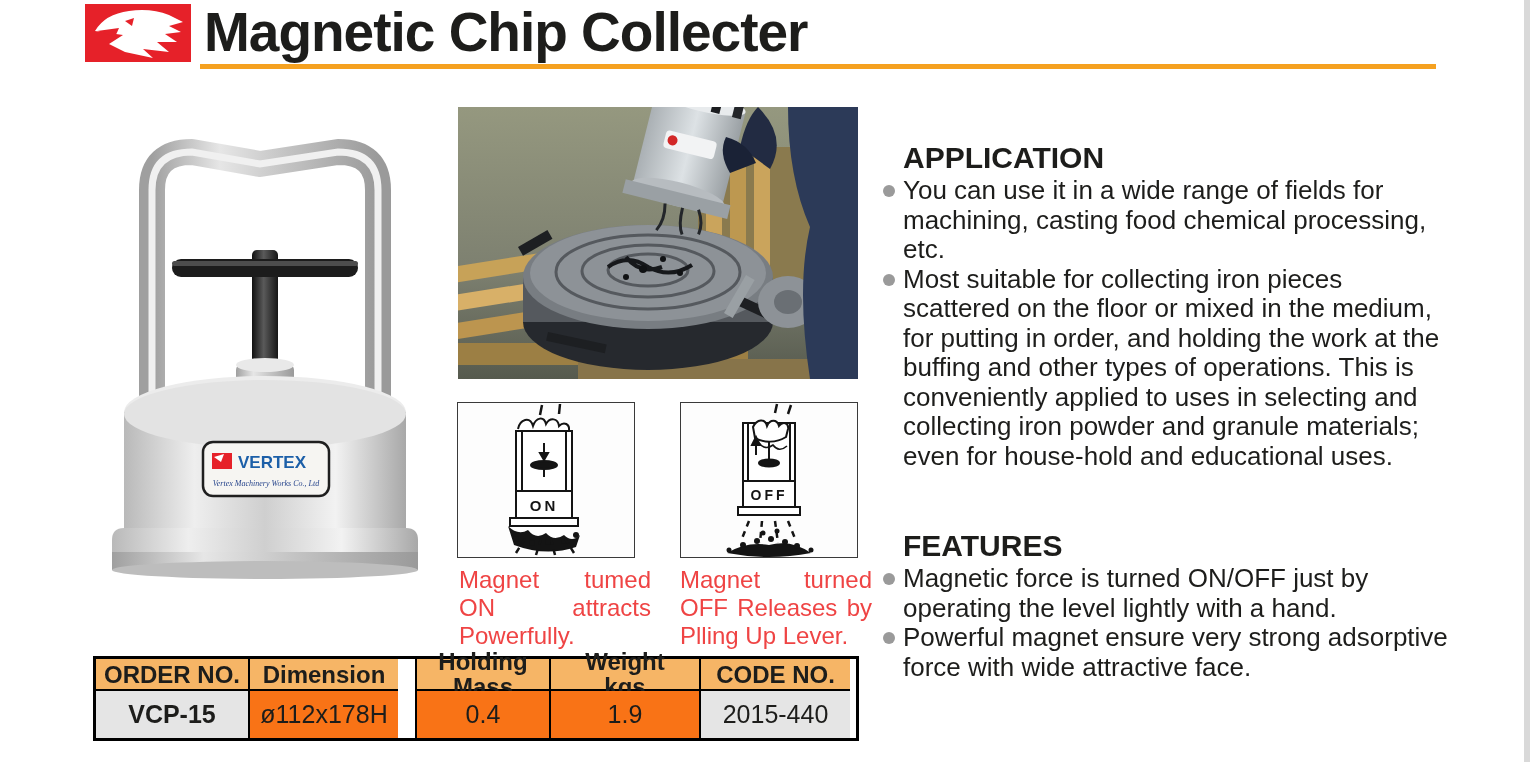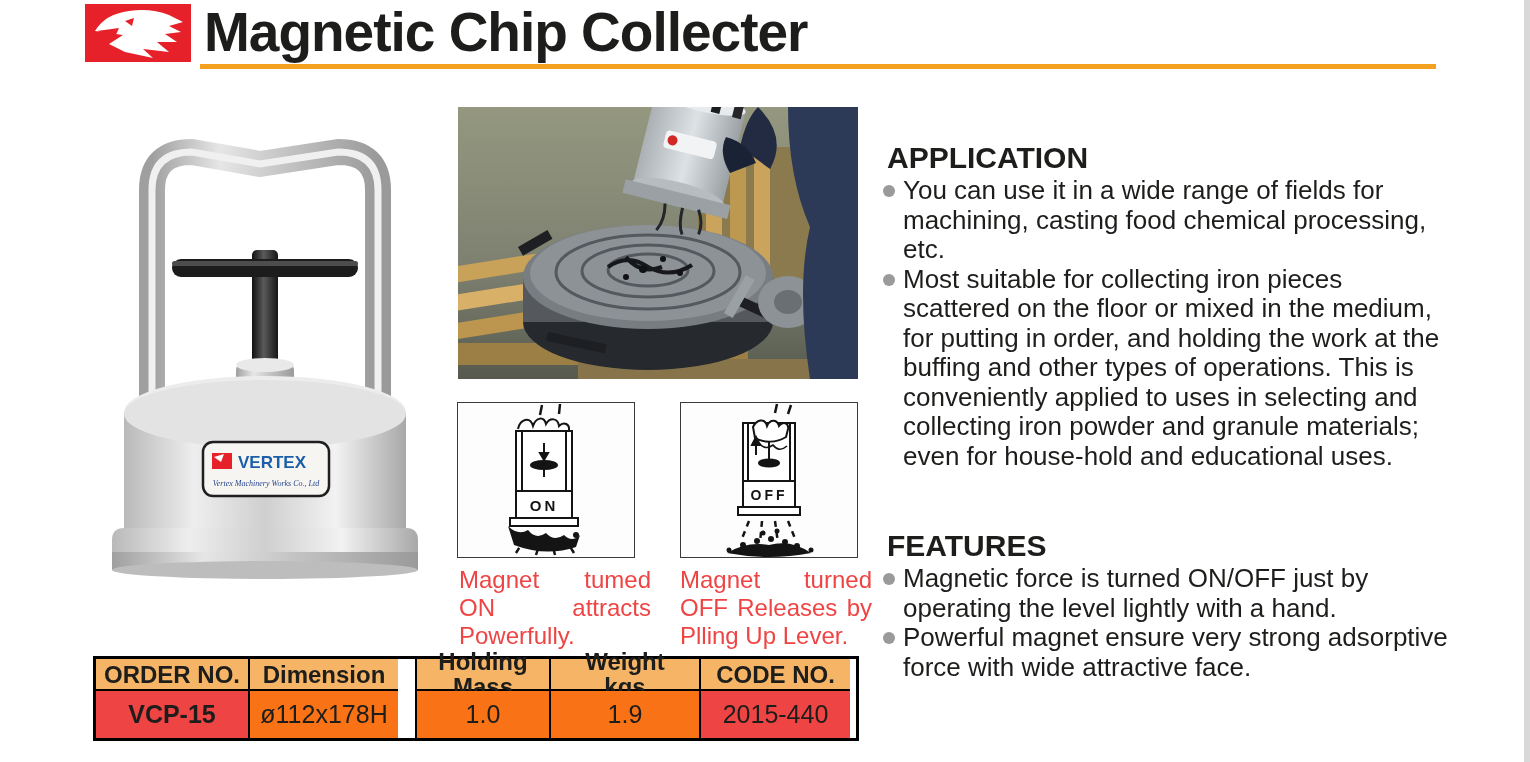--- a/index.html
+++ b/index.html
@@ -26,32 +26,32 @@
   .diagram-box.on  { left:457px; }
   .diagram-box.off { left:680px; }
   .diagram-caption { position:absolute; top:566px; width:192px; font-size:24px; line-height:28px; text-align:justify; color:#ef4444; }
   .diagram-caption.on  { left:459px; }
   .diagram-caption.off { left:680px; }
 
   
   .text-col { position:absolute; left:883px; width:566px; }
   .text-col.application { top:141px; }
   .text-col.features    { top:529px; }
-  .section-heading { margin:0 0 1px 4px; font-size:30px; font-weight:bold; letter-spacing:0px; }
+  .section-heading { margin:0 0 1px 20px; font-size:30px; font-weight:bold; letter-spacing:0px; }
   .bullet-list { margin:0; padding:0; list-style:none; }
   .bullet-item { position:relative; padding-left:20px; width:566px; font-size:26px; line-height:29.5px; }
   .bullet-dot { position:absolute; left:0; top:9px; width:12px; height:12px; border-radius:50%; background:#9a9a9a; }
 
   
   .spec-table { position:absolute; left:93px; top:656px; width:766px; border:3px solid #000; display:grid;
                 grid-template-columns:152px 150px 151px 150px 151px; }
   .spec-cell { display:flex; flex-direction:column; align-items:center; justify-content:center; text-align:center; }
   .spec-cell.hdr { background:#f6b566; height:32px; font-weight:bold; font-size:24px; line-height:25px; border-bottom:2px solid #000; }
   .spec-cell.row { background:#f97316; height:47px; font-size:25px; }
-  .spec-cell.accent { background:#ef4444; }
+  .spec-cell.accent { background:#e5e5e5; }
   .spec-cell.bold { font-weight:bold; }
   .spec-cell + .spec-cell { border-left:2px solid #000; }
   .spec-cell.row.c0 { border-left:none; }
   .r0 { grid-column:1; } .r1 { grid-column:2; } .r2 { grid-column:3;margin-left:17px; } .r3 { grid-column:4; } .r4 { grid-column:5; }
 </style>
 </head>
 <body>
 
 <div class="page">
 
@@ -320,21 +320,21 @@
       <span>CODE NO.</span>
     </div>
 
     <div class="spec-cell row accent bold c0 r0">
       <span>VCP-15</span>
     </div>
     <div class="spec-cell row r1">
       <span>ø112x178H</span>
     </div>
     <div class="spec-cell row r2">
-      <span>1.0</span>
+      <span>0.4</span>
     </div>
     <div class="spec-cell row r3">
       <span>1.9</span>
     </div>
     <div class="spec-cell row accent r4">
       <span>2015-440</span>
     </div>
   </div>
 
 </div>

